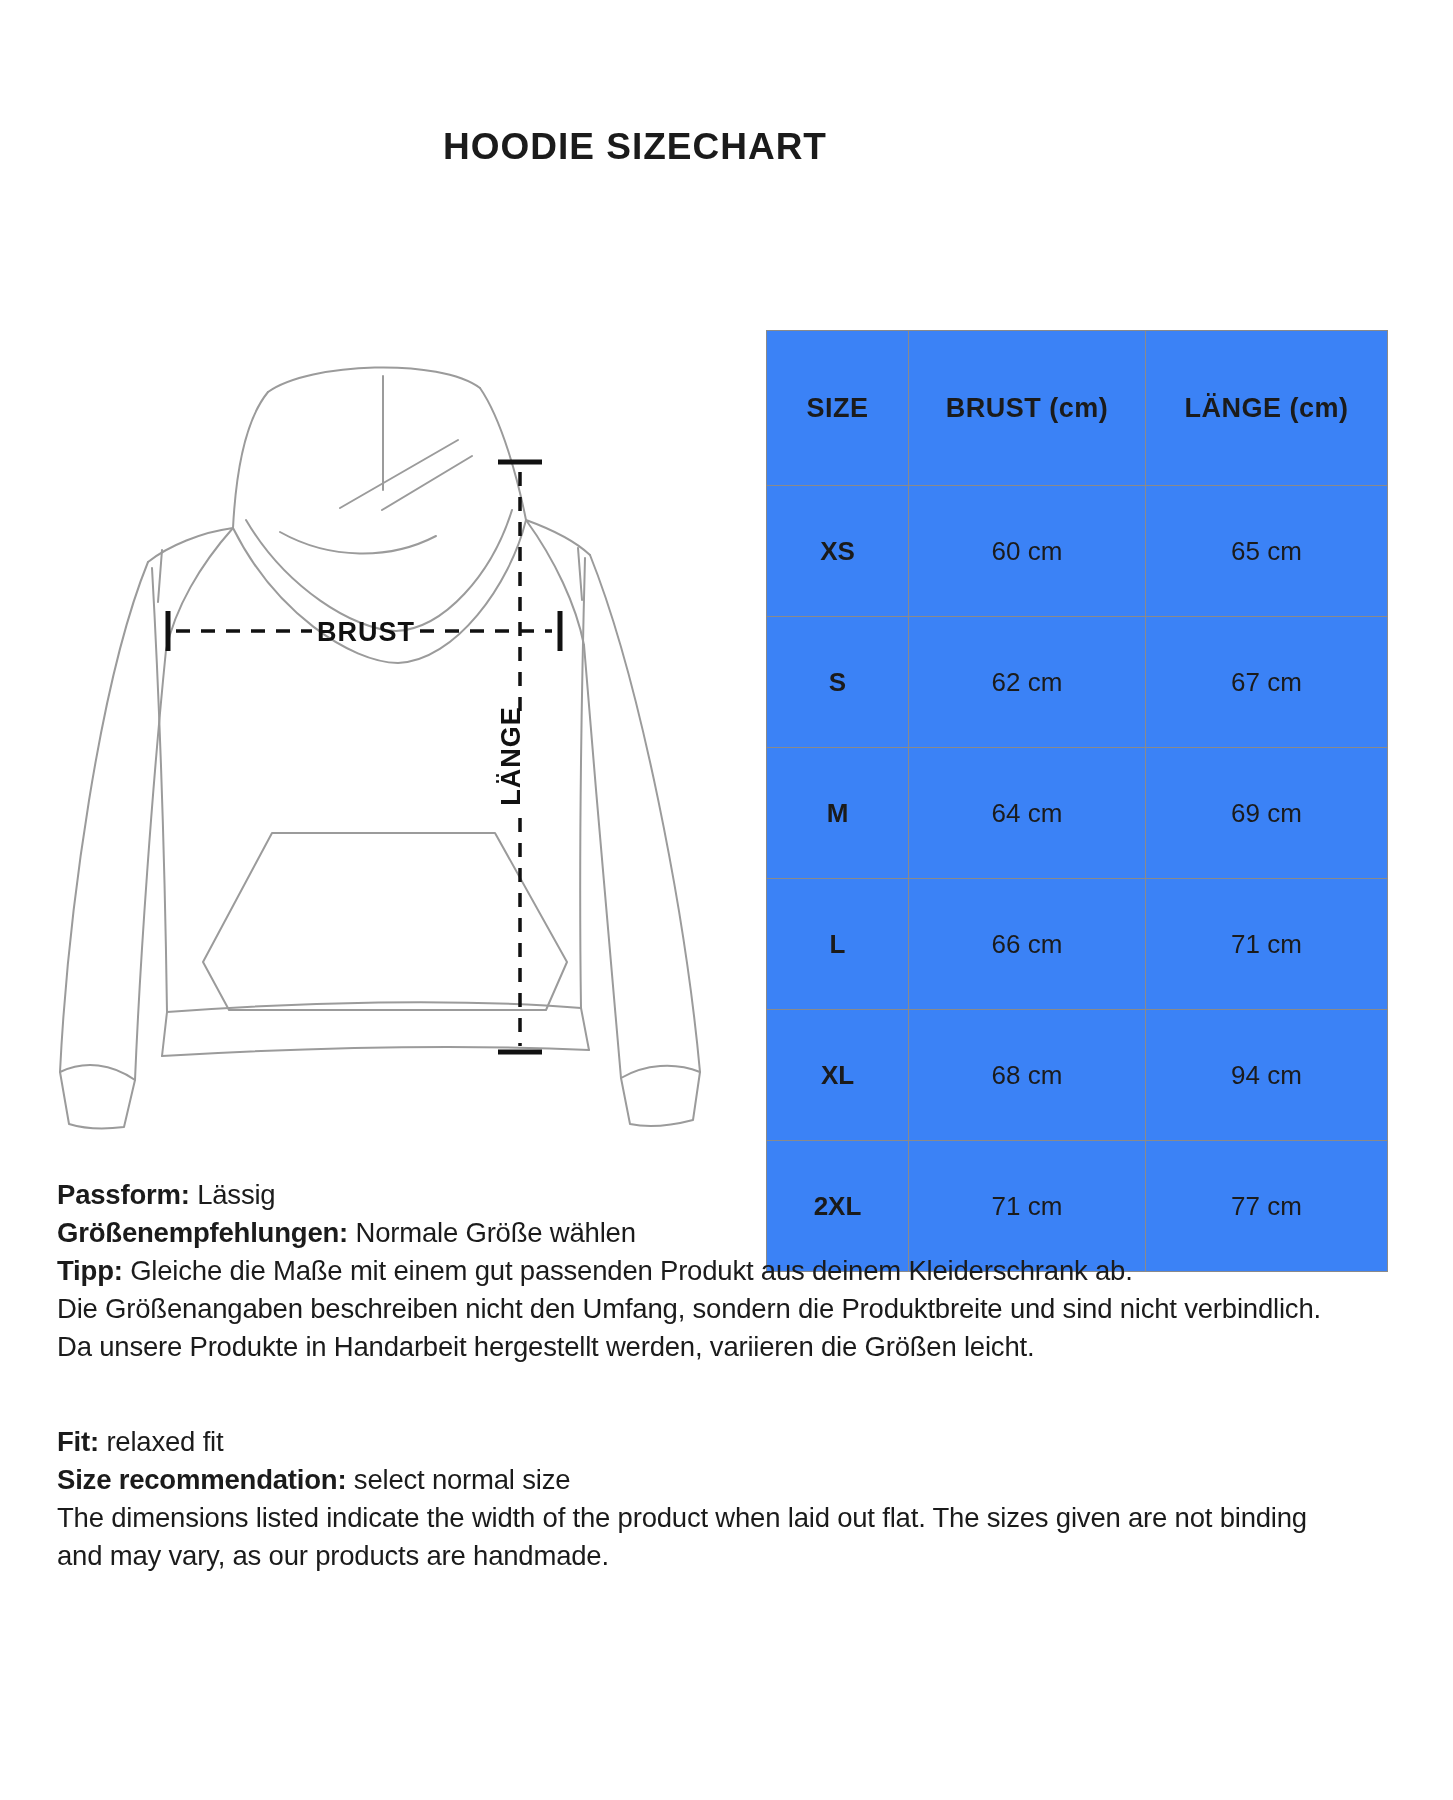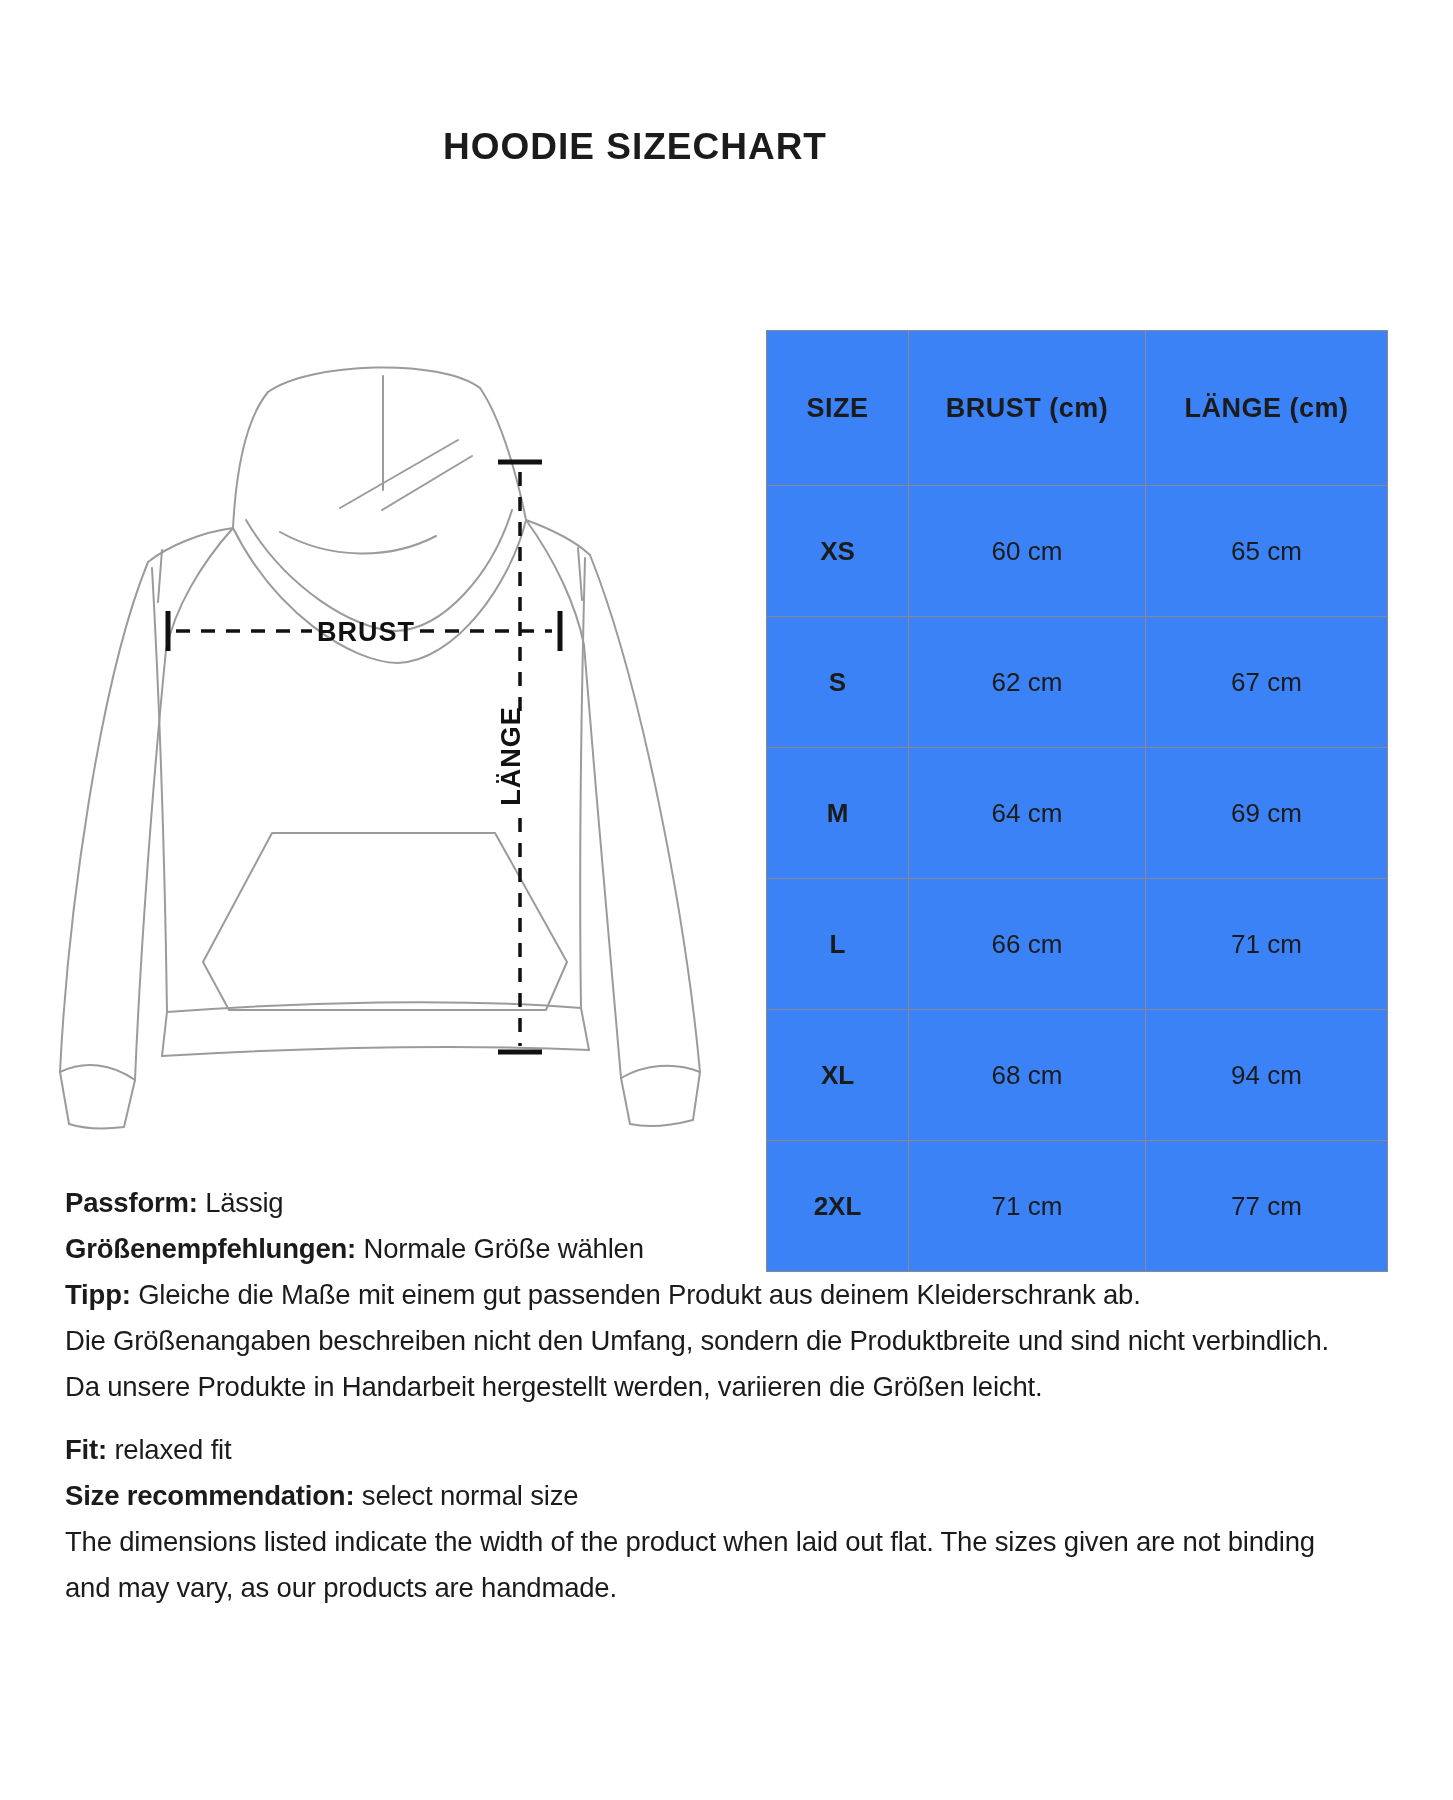--- a/index.html
+++ b/index.html
@@ -23,21 +23,21 @@
   .size-table td,.size-table th{
     border:1px solid #8a8a8a;text-align:center;vertical-align:middle;
     font-size:26px;color:#1b1b1b;padding:16px;background:#3b82f6;
   }
   .size-table .hdr-row th{height:122px;font-size:27px;font-weight:700;letter-spacing:0.5px;}
   .size-table .data-row td{height:98px;margin-left:18px;}
   .size-table .data-row td.size-cell{font-weight:700;}
   
   .info-block{position:absolute;left:57px;width:1370px;}
   .info-block p{
-    margin:8px;font-size:27.5px;line-height:38px;letter-spacing:-0.2px;color:#1b1b1b;
+    margin:0;font-size:27.5px;line-height:38px;letter-spacing:-0.2px;color:#1b1b1b;
   }
   .info-block p strong{font-weight:700;}
   .info-de{top:1176px;}
   .info-en{top:1423px;}
 </style>
 </head>
 <body>
 
 <div class="page-title">HOODIE SIZECHART</div>
 

